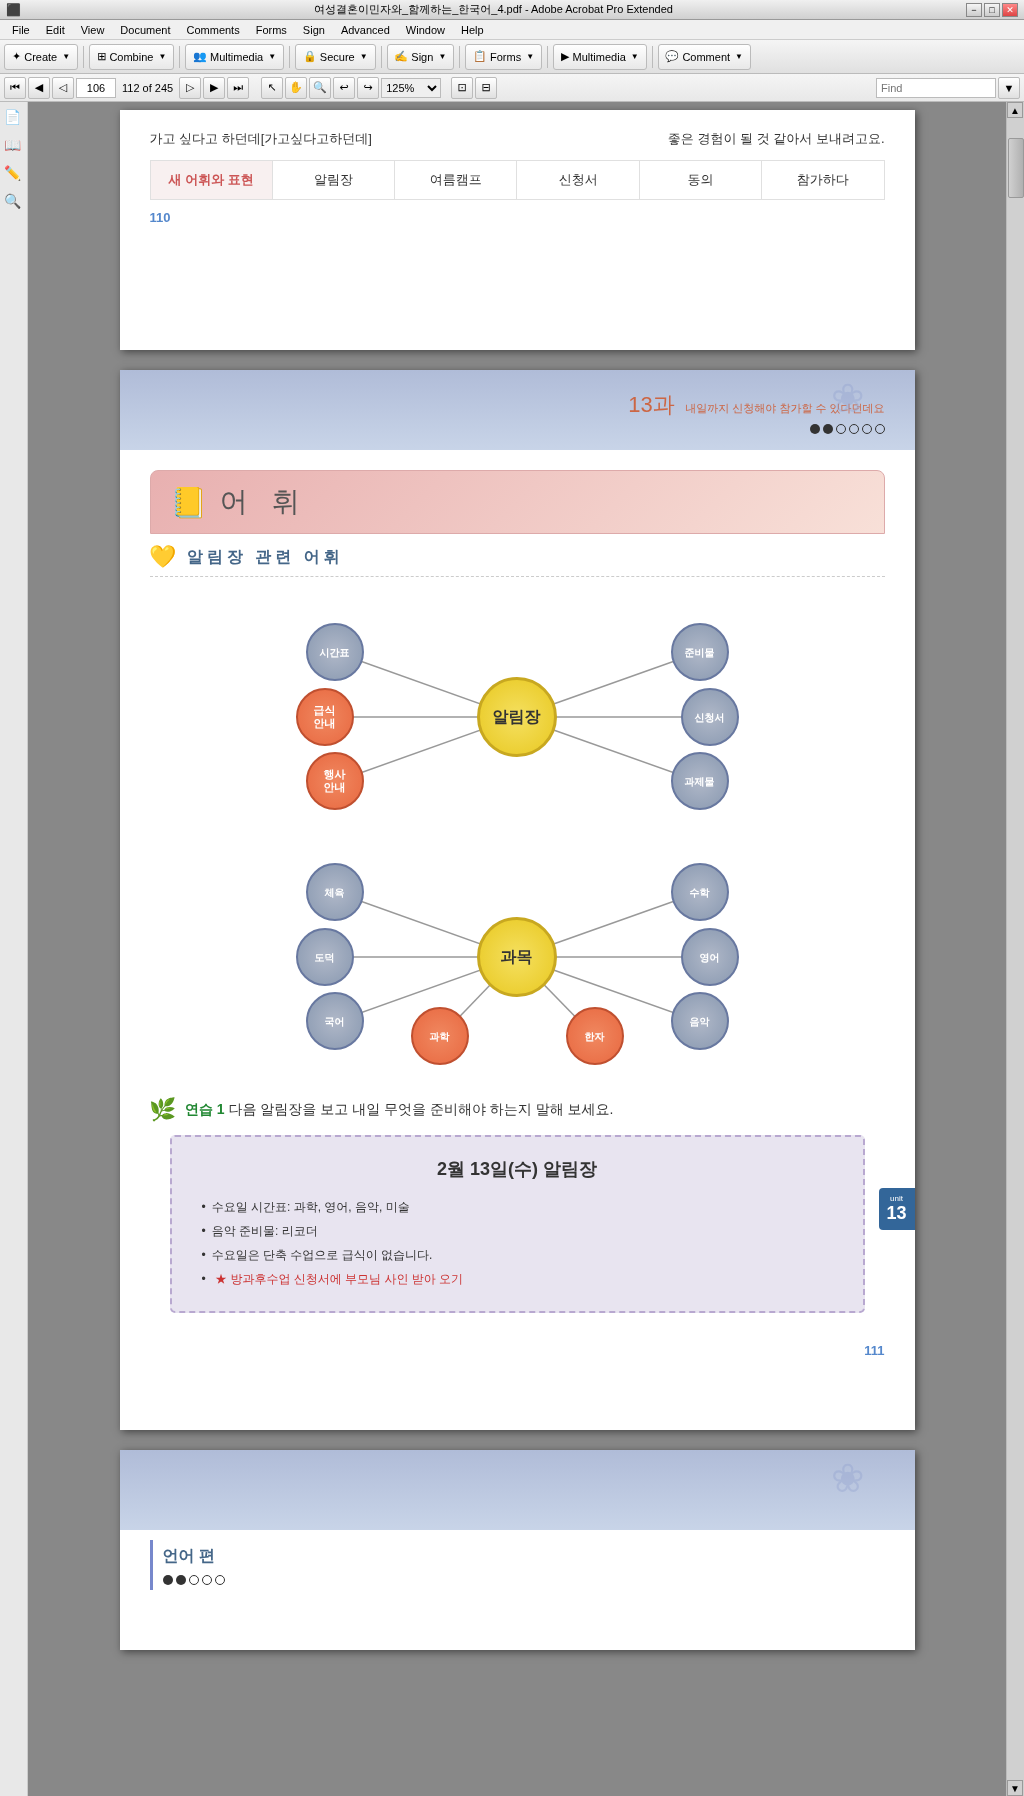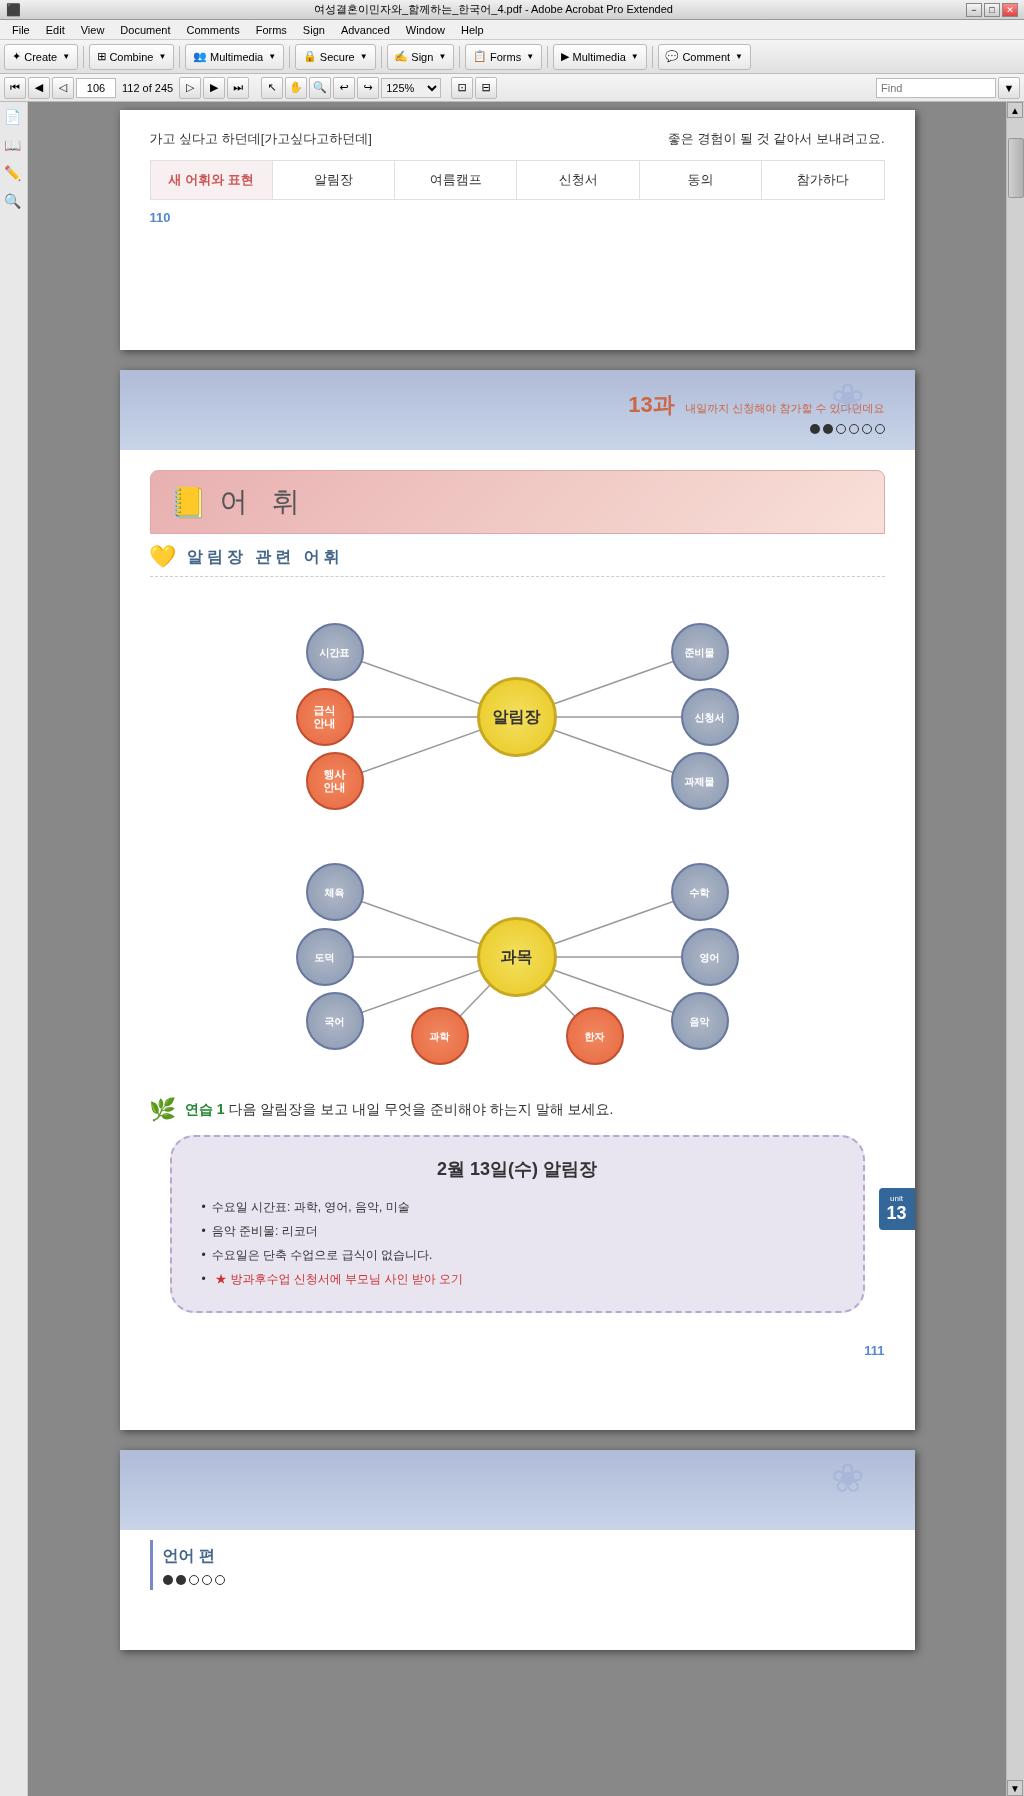--- a/index.html
+++ b/index.html
@@ -309,21 +309,21 @@
       gap: 8px;
       margin-bottom: 12px;
     }
     .exercise-icon { font-size: 22px; }
     .exercise-title { font-size: 14px; color: #333; }
     .exercise-title .label { color: #228833; font-weight: bold; }
 
     .notice-box {
       background: #e8e4f0;
       border: 2px dashed #b8a8d0;
-      border-radius: 24px;
+      border-radius: 5px;
       padding: 20px 30px;
       margin: 0 20px;
     }
     .notice-title {
       text-align: center;
       font-size: 18px;
       color: #333;
       font-weight: bold;
       margin-bottom: 14px;
     }
@@ -524,21 +524,21 @@
           </div>
         </div>
         <div class="page-num-bottom">110</div>
       </div>
 
       <div class="pdf-page page2" style="position:relative;">
 
         <div class="page2-header">
           <div class="lesson-badge">
             <div>
-              <span style="font-size:22px;color:#cc6644;font-weight:bold;">13과</span>
+              <span style="font-size:22px;color:#cc6644;font-weight:normal;">13과</span>
               <span style="font-size:11px;color:#cc6644;margin-left:6px;">내일까지 신청해야 참가할 수 있다던데요</span>
             </div>
             <div class="lesson-dots">
               <div class="dot dot-filled" style="background:#333;"></div>
               <div class="dot dot-filled" style="background:#333;"></div>
               <div class="dot dot-empty"></div>
               <div class="dot dot-empty"></div>
               <div class="dot dot-empty"></div>
               <div class="dot dot-empty"></div>
             </div>

